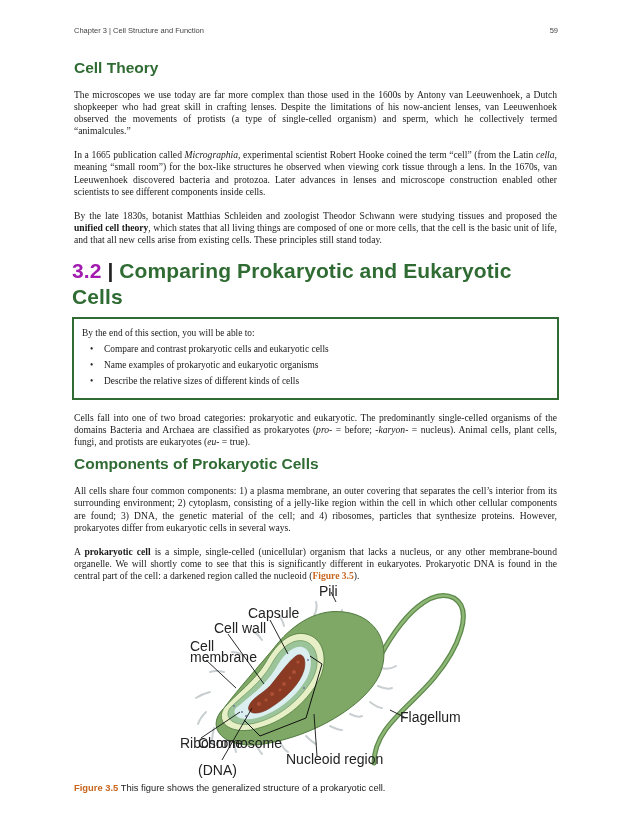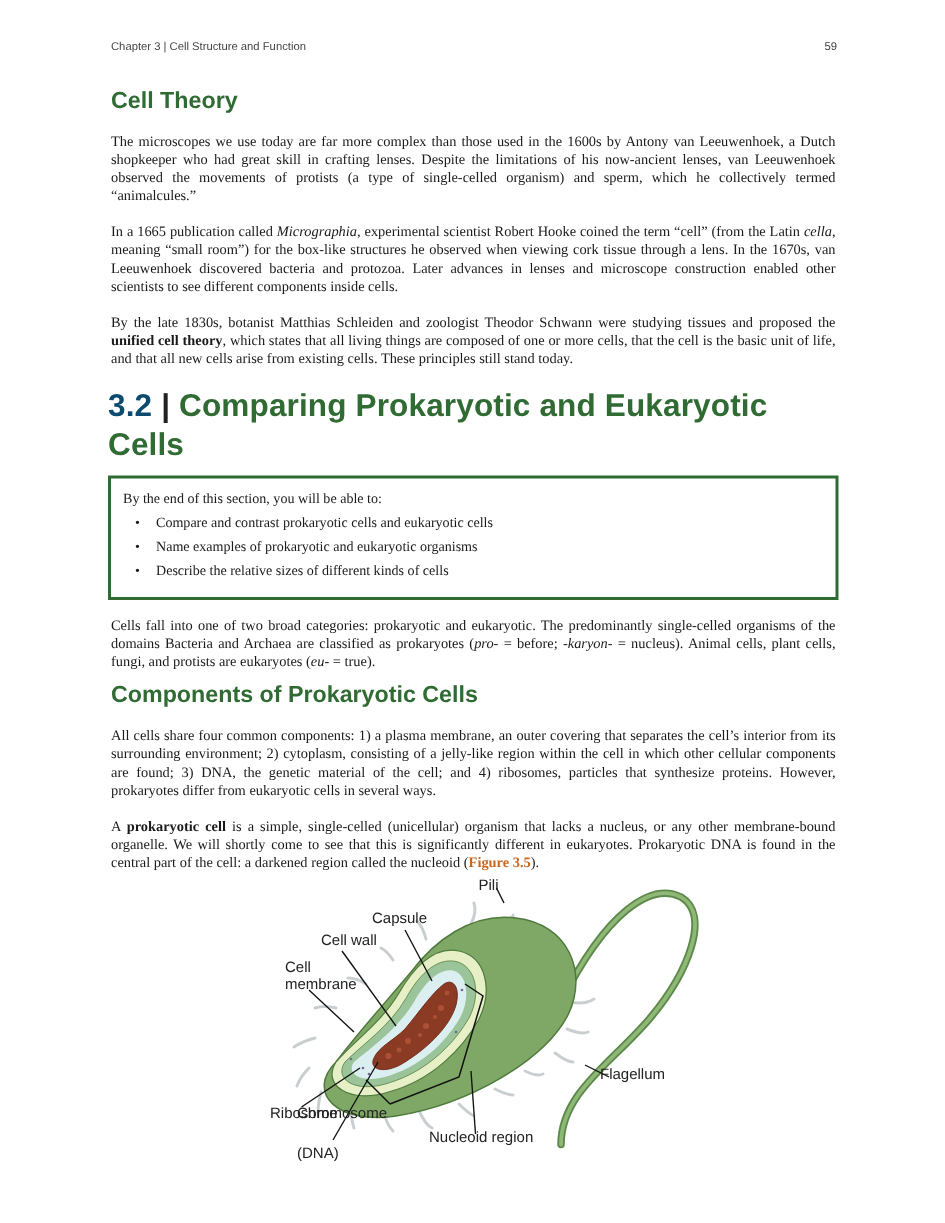--- a/index.html
+++ b/index.html
@@ -12,41 +12,41 @@
     }
     .content { position: absolute; left: 74px; width: 483px; top: 58px; }
     h2.sec {
       font-family: "Liberation Sans", sans-serif; font-weight: bold; color: #2f6b33;
       font-size: 15.5px; margin: 0 0 9px 0; line-height: 19px;
     }
     h1.chap {
       font-family: "Liberation Sans", sans-serif; font-weight: bold; color: #2f6b33;
       font-size: 21px; margin: 0 0 7px -2px; line-height: 26px; letter-spacing: 0.1px;
     }
-    h1.chap .num { color: #0c4a6e; text-align: center; }
+    h1.chap .num { color: #a21caf; text-align: center; }
     h1.chap .bar { color: #222; }
     p.body {
       font-family: "Liberation Serif", serif; font-size: 9.6px; line-height: 12.1px;
       color: #1a1a1a; margin: 12px 0 6px 0; text-align: justify;
     }
     p.body b { font-weight: bold; }
     p.body i { font-style: italic; }
     .fig-ref { color: #c9661e; font-weight: bold; }
     .objectives {
       border: 2.5px solid #2f6b33; padding: 9px 10px 6px 8px; margin: 0 -2px 10px -2px;
       font-family: "Liberation Serif", serif; font-size: 9.4px; color: #1a1a1a;
     }
     .objectives .intro { margin: 0 0 6px 0; }
     .objectives ul { margin: 0; padding: 0 0 0 22px; list-style: none; }
     .objectives li { margin: 0 0 6px 0; position: relative; }
     .objectives li::before { content: "\2022"; position: absolute; left: -14px; }
     .figure { position: relative; width: 483px; height: 190px; margin-top: 2px; }
     .figure svg { position: absolute; left: 0; top: 0; }
     .lbl {
-      position: absolute; font-family: "Liberation Sans", sans-serif; font-size: 10px;
+      position: absolute; font-family: "Liberation Sans", sans-serif; font-size: 14px;
       color: #222; line-height: 10.5px; white-space: nowrap;
     }
     .caption {
       font-family: "Liberation Sans", sans-serif; font-size: 9.4px; color: #222; margin-top: 4px;
     }
     .caption .cap-num { color: #c9661e; font-weight: bold; }
   </style>
 </head>
 <body>
 
@@ -163,15 +163,16 @@
       <span class="lbl" style="left:140px; top:35px;">Cell wall</span>
       <span class="lbl" style="left:116px; top:53px;">Cell</span>
       <span class="lbl" style="left:116px; top:64px;">membrane</span>
       <span class="lbl" style="left:326px; top:124px;">Flagellum</span>
       <span class="lbl" style="left:106px; top:150px;">Ribosome</span>
       <span class="lbl" style="left:124px; top:150px;">Chromosome</span>
       <span class="lbl" style="left:124px; top:177px;">(DNA)</span>
       <span class="lbl" style="left:212px; top:166px;">Nucleoid region</span>
     </div>
 
+    <div class="caption"><span class="cap-num">Figure 3.5</span><span> This figure shows the generalized structure of a prokaryotic cell.</span></div>
 
   </div>
 </div>
 
 </body></html>

